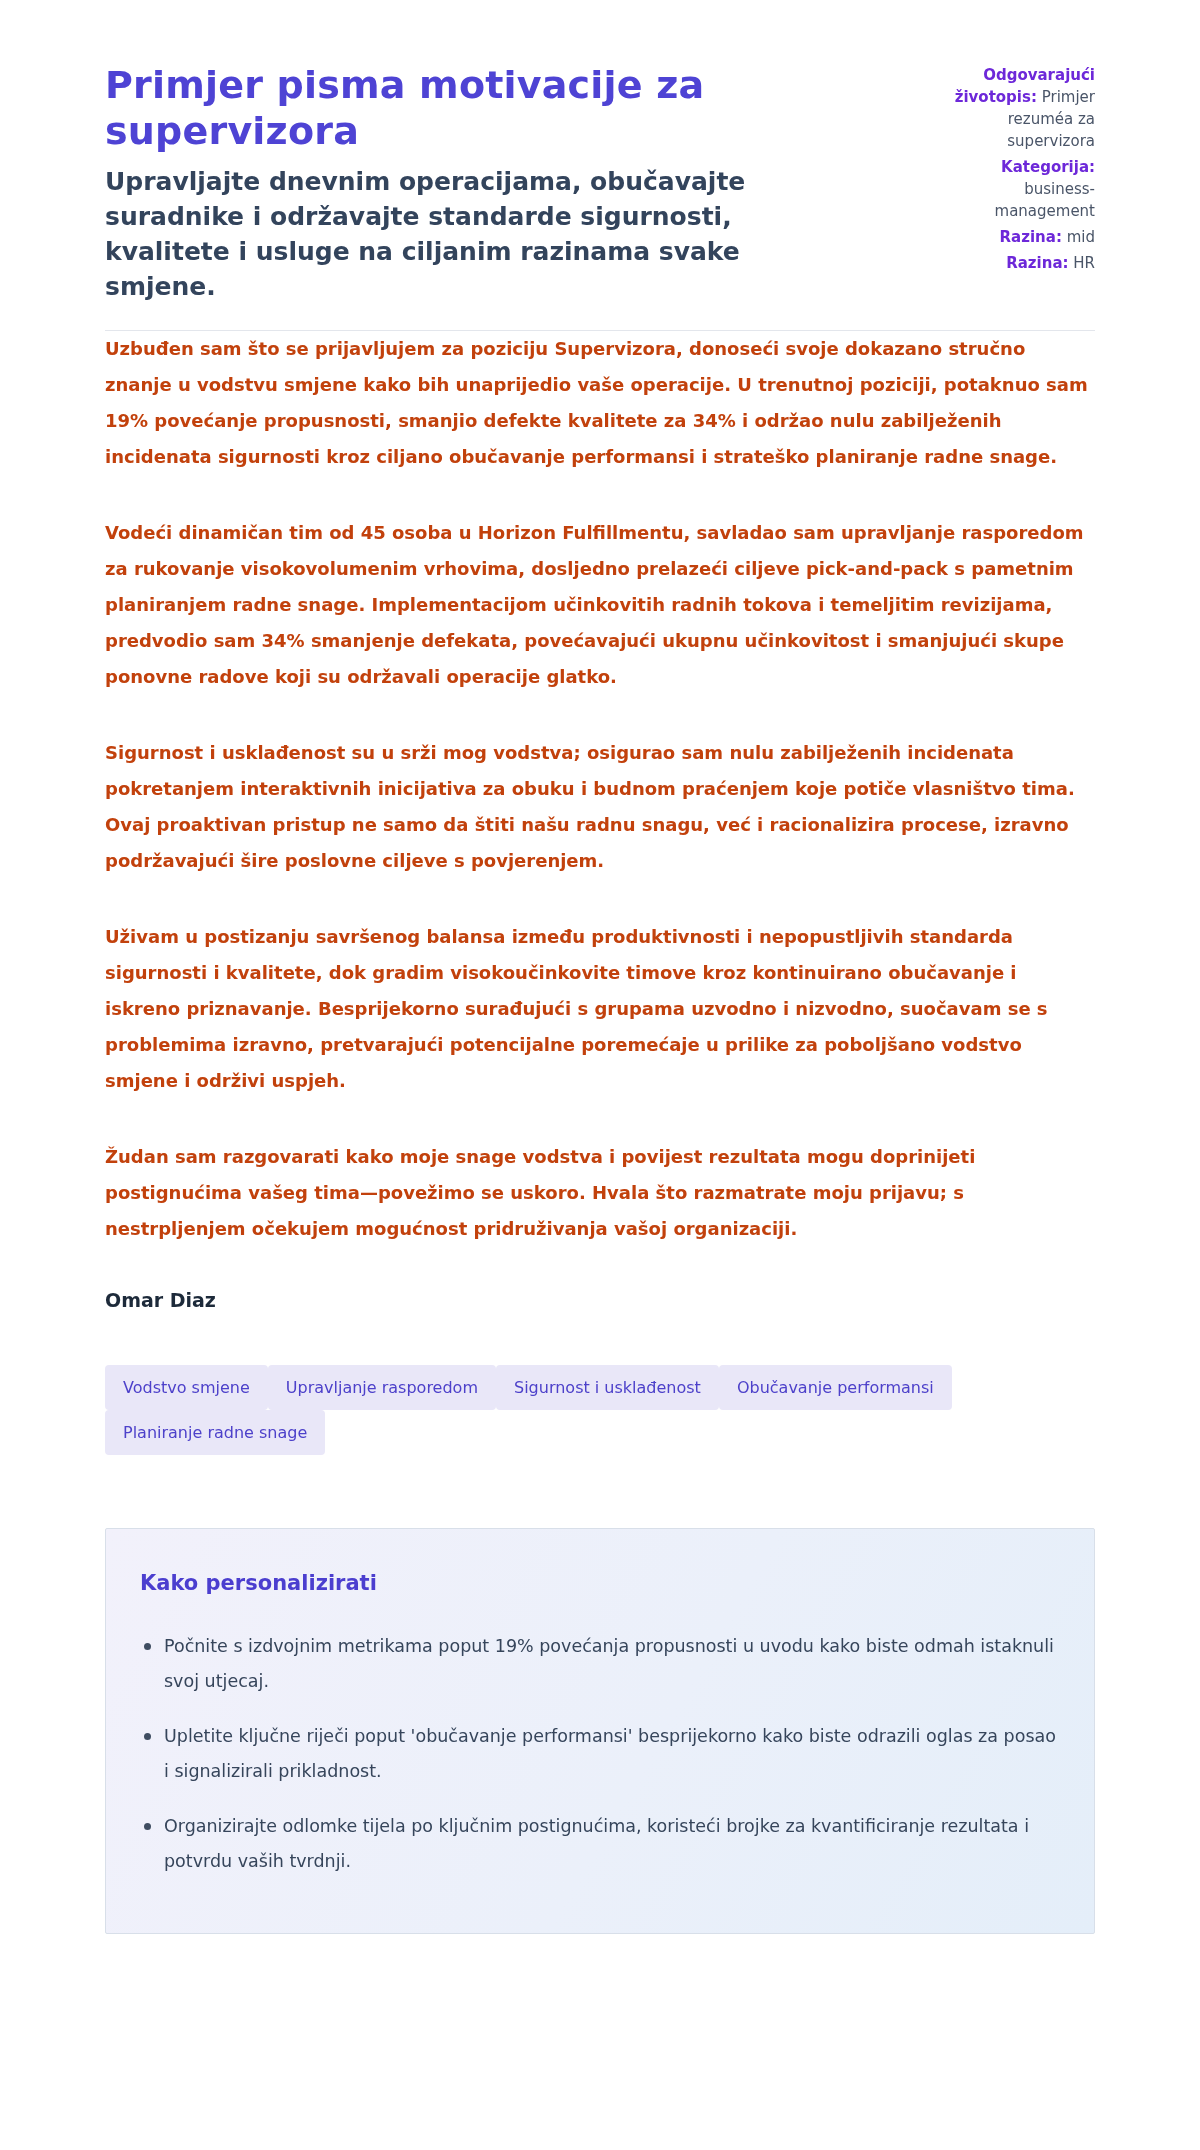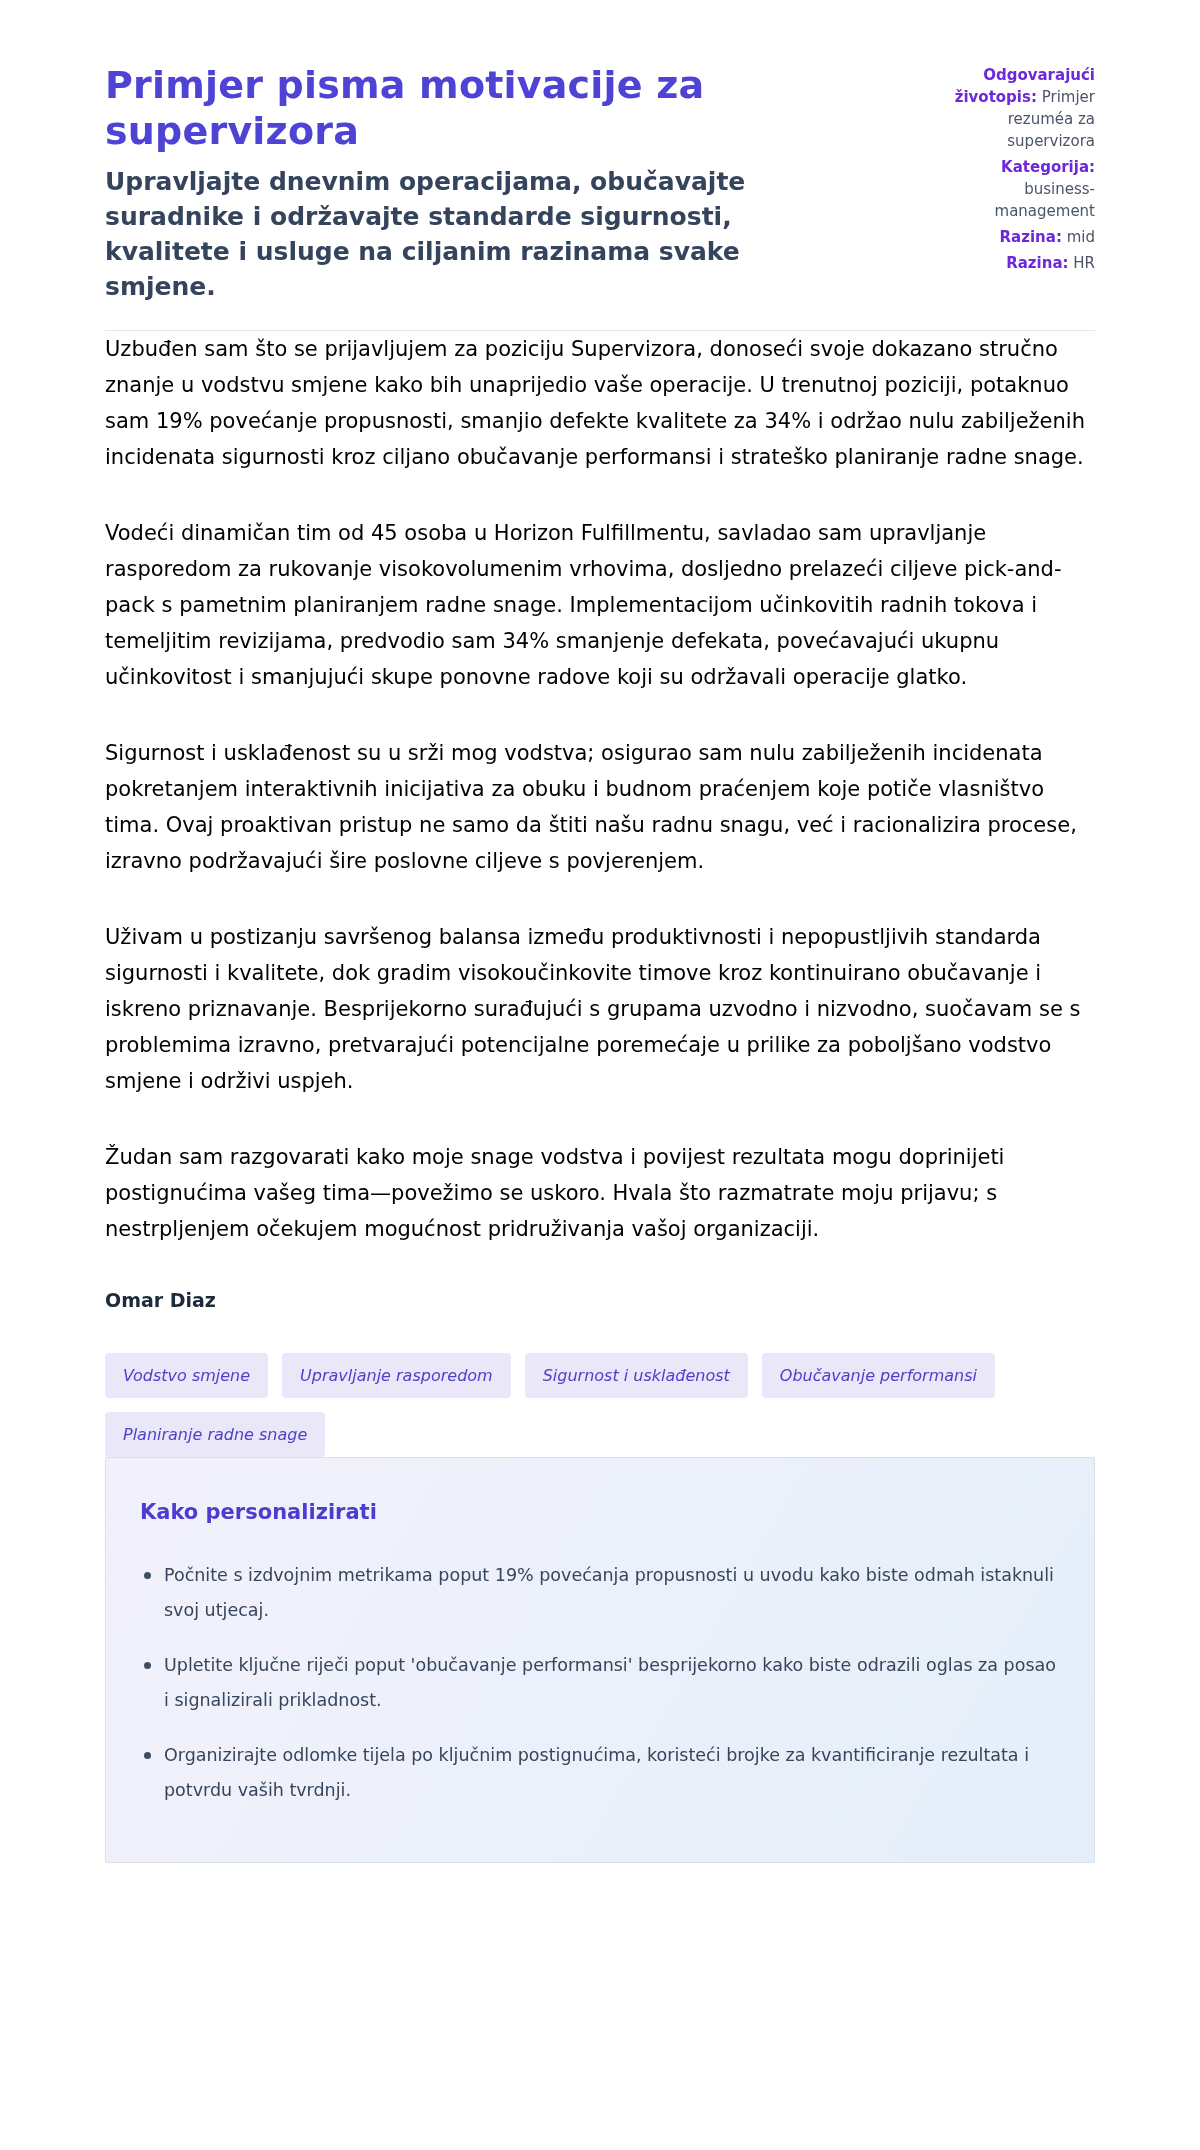--- a/index.html
+++ b/index.html
@@ -52,58 +52,58 @@
   
   .greeting {
     margin-top: 56px;
     margin-bottom: 33px;
     font-size: 19px;
     line-height: 26px;
     font-weight: 700;
     color: #4e43d4;
   }
   .letter-paragraph {
-    font-size: 21px;
+    font-size: 18px;
     line-height: 36px;
-    color: #000000;
+    color: #c2410c;
     margin-bottom: 40px;
+    font-weight: bold;
   }
   .signature-name {
     margin-top: 27px;
     font-size: 19px;
     line-height: 26px;
     font-weight: 700;
     color: #1d2a3a;
   }
   .signature-role {
     margin-top: 17px;
     font-size: 19px;
     line-height: 26px;
     color: #4a5869;
   }
   
   .tags {
-    margin-top: 40px;
+    margin-top: 52px;
     display: flex;
     flex-wrap: wrap;
-    gap: 14px;
-    font-style: italic;
   }
   .tag-chip {
     display: inline-block;
     background: #e9e7f8;
     color: #4d41ca;
     font-size: 16px;
     line-height: 21px;
     padding: 12px 18px;
     border-radius: 4px;
     white-space: nowrap;
   }
   
   .tips-box {
+    margin-top: 73px;
     margin-bottom: 45px;
     border: 1px solid #d8dfe9;
     border-radius: 2px;
     background: linear-gradient(120deg, #f2f1fb 0%, #ebf0fa 55%, #e4eef9 100%);
     padding: 40px 38px 34px 34px;
   }
   .tips-heading {
     font-size: 21px;
     line-height: 28px;
     font-weight: 700;

